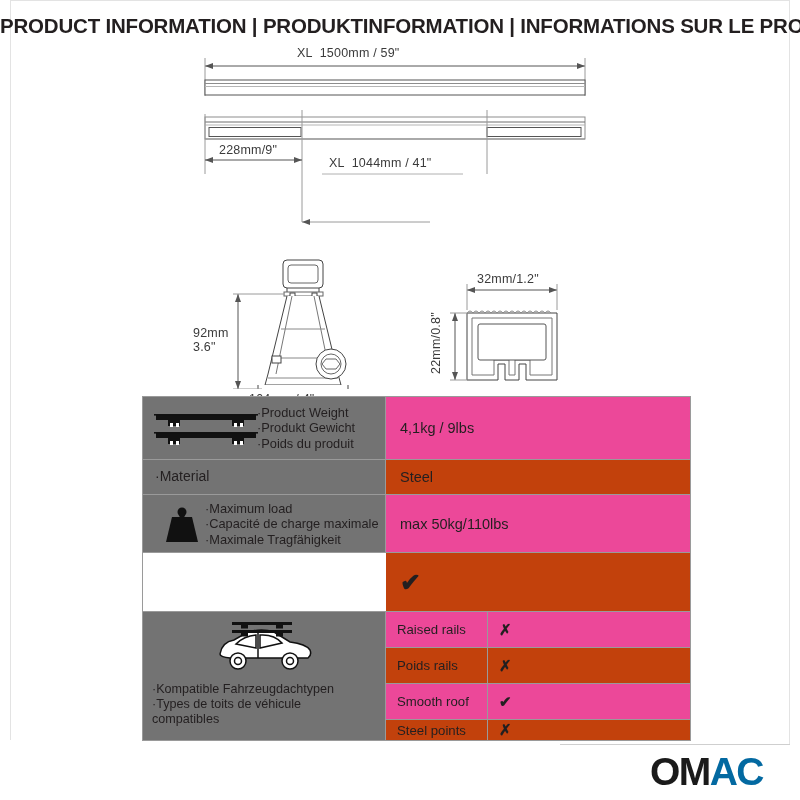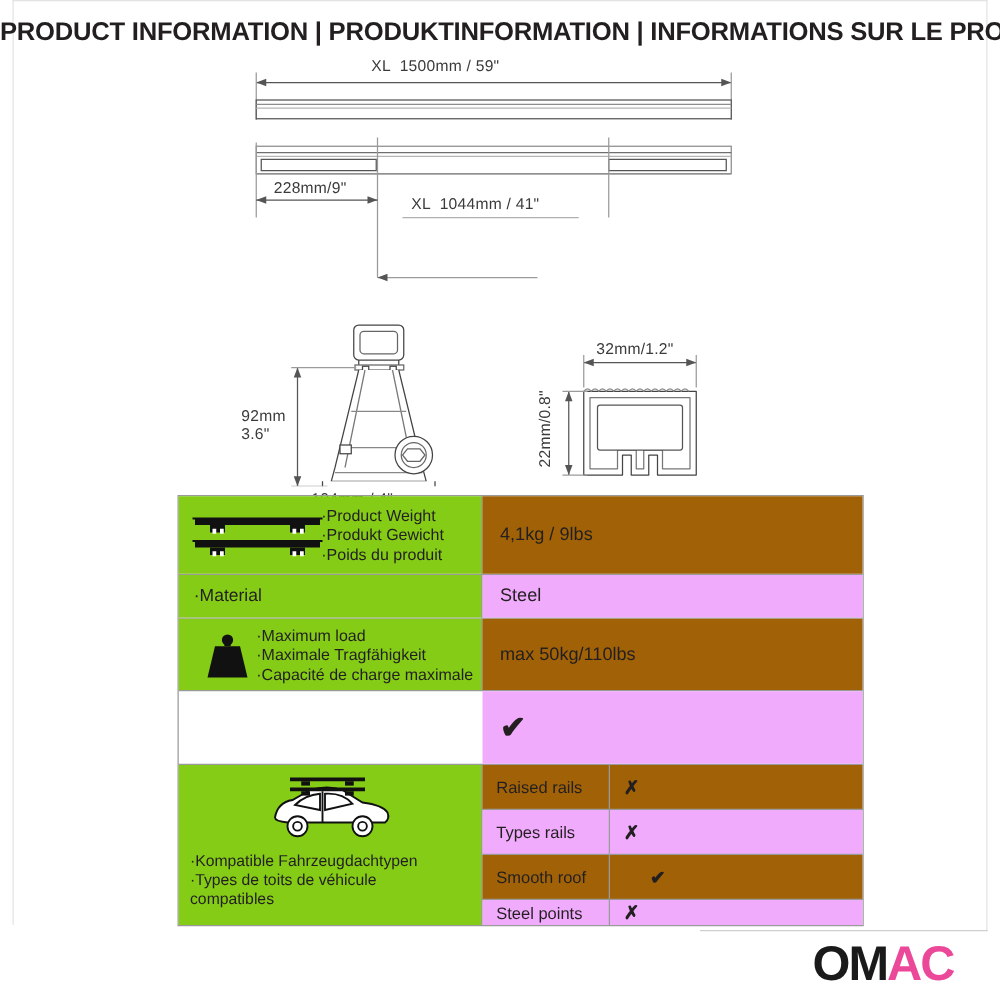--- a/index.html
+++ b/index.html
@@ -71,33 +71,33 @@
     border-collapse: collapse;
   }
   .srow {
     position: absolute; left: 0; width: 547px;
     border-bottom: 1px solid #9a9a9a;
   }
   .srow.last { border-bottom: none; }
   .scell-label {
     position: absolute; left: 0; top: 0;
     width: 243px; height: 100%;
-    background: #84cc16;
+    background: #737373;
     border-right: 1px solid #9a9a9a;
   }
   .scell-value {
     position: absolute; left: 243px; top: 0;
     width: 304px; height: 100%;
     display: flex; align-items: center;
     padding-left: 14px;
     font-size: 14.5px;
     color: #231f20;
   }
-  .shade { background: #a16207; }
-  .plain { background: #f0abfc; }
+  .shade { background: #ec4899; }
+  .plain { background: #c2410c; }
   .lbl-lines {
     position: absolute;
     font-size: 12.8px;
     line-height: 15.4px;
     color: #231f20;
     white-space: nowrap;
   }
   .icon-box {
     position: absolute;
     display: flex; align-items: center; justify-content: center;
@@ -130,21 +130,21 @@
 
   
   #logo {
     position: absolute; left: 650px; top: 752px;
     font-size: 39px;
     font-weight: bold;
     letter-spacing: -1.6px;
     line-height: 1;
   }
   #logo .om { color: #1a1a1a; }
-  #logo .ac { color: #ec4899; }
+  #logo .ac { color: #0369a1; }
 </style>
 </head>
 <body>
 
 <div id="page">
 
   <div class="frame-left"></div>
   <div class="frame-right"></div>
   <div class="frame-top"></div>
   <div class="frame-bottom"></div>
@@ -325,22 +325,22 @@
           <svg width="48" height="40" viewBox="0 0 48 40">
             <g fill="#111">
               <circle cx="24" cy="7" r="4.5"></circle>
               <rect x="21.5" y="7" width="5" height="5"></rect>
               <path d="M14,12 L34,12 L40,37 L8,37 Z"></path>
             </g>
           </svg>
         </div>
         <div class="lbl-lines" style="left:62px; top:6px;">
           <div>·Maximum load</div>
+          <div>·Capacité de charge maximale</div>
           <div>·Maximale Tragfähigkeit</div>
-          <div>·Capacité de charge maximale</div>
         </div>
       </div>
       <div class="scell-value shade">max 50kg/110lbs</div>
     </div>
 
     <div class="srow" style="top:156px; height:59px;">
       <div class="scell-value plain">
         <span class="check-big">✔</span>
       </div>
     </div>
@@ -375,24 +375,24 @@
           <div>·Types de toits de véhicule</div>
           <div>compatibles</div>
         </div>
       </div>
 
       <div class="subrow shade" style="top:0px;">
         <div class="subname">Raised rails</div>
         <div class="submark">✗</div>
       </div>
       <div class="subrow plain" style="top:36px;">
-        <div class="subname">Types rails</div>
+        <div class="subname">Poids rails</div>
         <div class="submark">✗</div>
       </div>
-      <div class="subrow shade" style="top:72px;gap:21px;">
+      <div class="subrow shade" style="top:72px;">
         <div class="subname">Smooth roof</div>
         <div class="submark">✔</div>
       </div>
       <div class="subrow plain lastsub" style="top:108px; height:20px;">
         <div class="subname">Steel points</div>
         <div class="submark">✗</div>
       </div>
     </div>
   </div>
 

